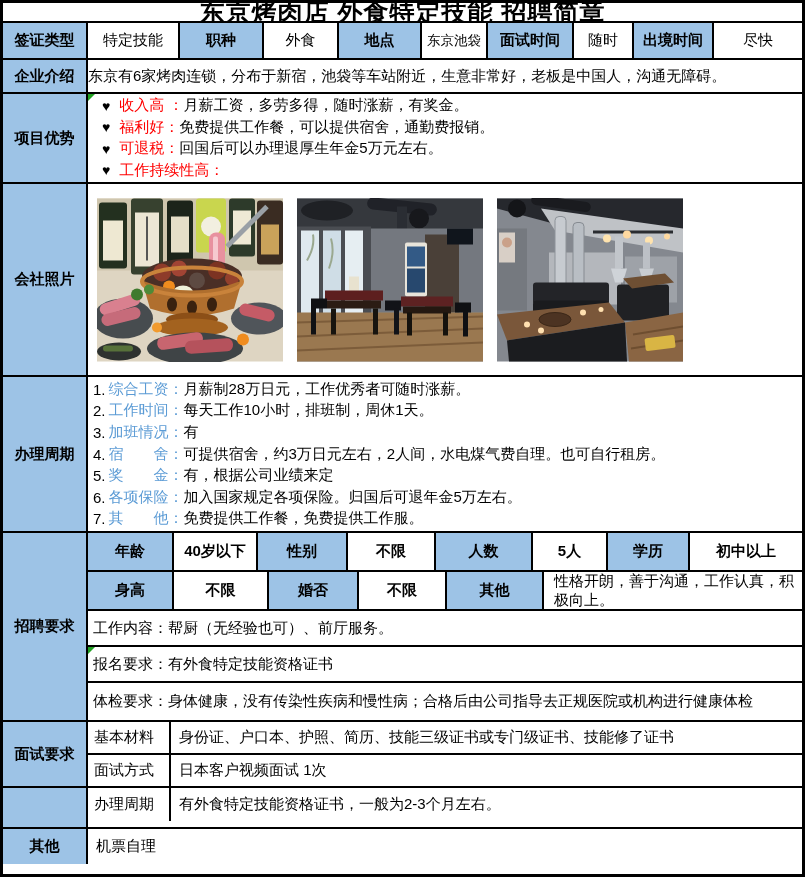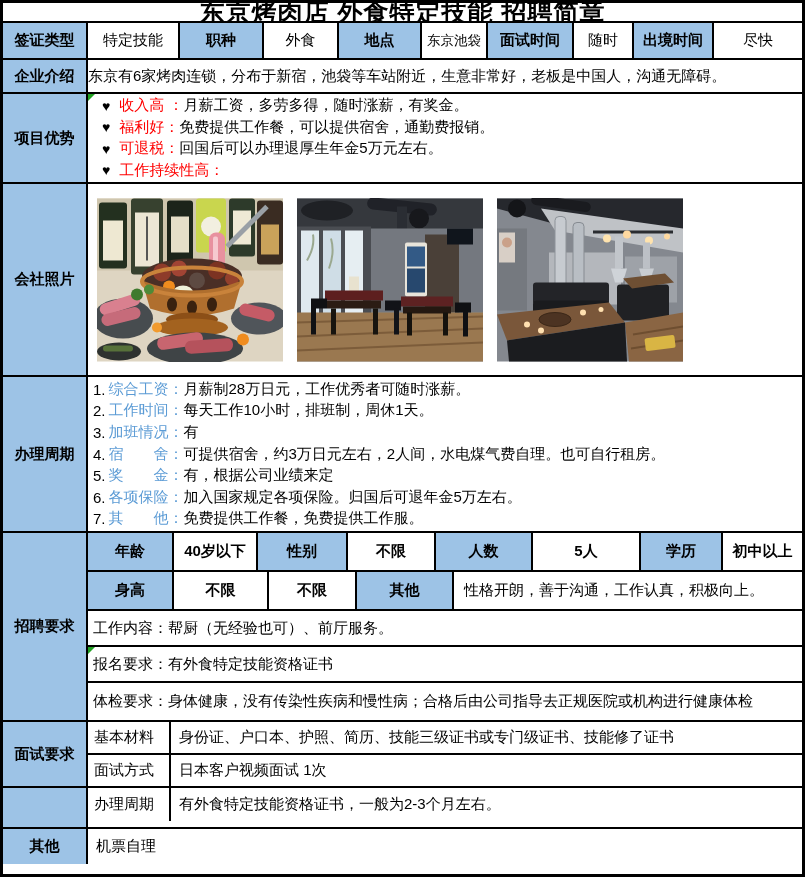--- a/index.html
+++ b/index.html
@@ -283,27 +283,28 @@
 
   <div class="section req-row">
     <div class="side-label">招聘要求</div>
     <div class="content">
       <div class="req-grid">
         <div class="cell th" style="width:86px">年龄</div>
         <div class="cell td" style="width:84px">40岁以下</div>
         <div class="cell th" style="width:90px">性别</div>
         <div class="cell td" style="width:88px">不限</div>
         <div class="cell th" style="width:97px">人数</div>
-        <div class="cell td" style="width:108px">5人</div>
+        <div class="cell td" style="width:75px">5人</div>
         <div class="cell th" style="width:82px">学历</div>
         <div class="cell td" style="flex:1">初中以上</div>
       </div>
       <div class="req-grid">
         <div class="cell th" style="width:86px">身高</div>
         <div class="cell td" style="width:95px">不限</div>
+        <div class="cell th" style="width:90px">婚否</div>
         <div class="cell td" style="width:88px">不限</div>
         <div class="cell th" style="width:97px">其他</div>
         <div class="cell td plain" style="flex:1">性格开朗，善于沟通，工作认真，积极向上。</div>
       </div>
       <div class="req-line">工作内容：帮厨（无经验也可）、前厅服务。</div>
       <div class="req-line">
         <span class="gtri"></span>
         <span>报名要求：有外食特定技能资格证书</span>
       </div>
       <div class="req-line last">体检要求：身体健康，没有传染性疾病和慢性病；合格后由公司指导去正规医院或机构进行健康体检</div>

